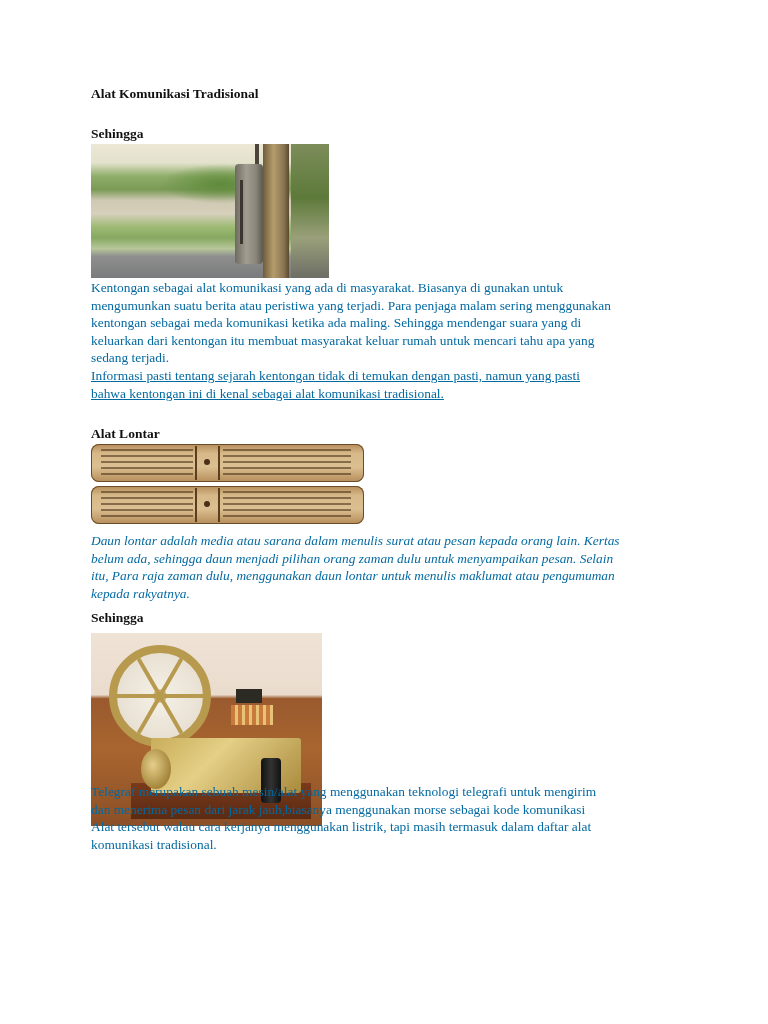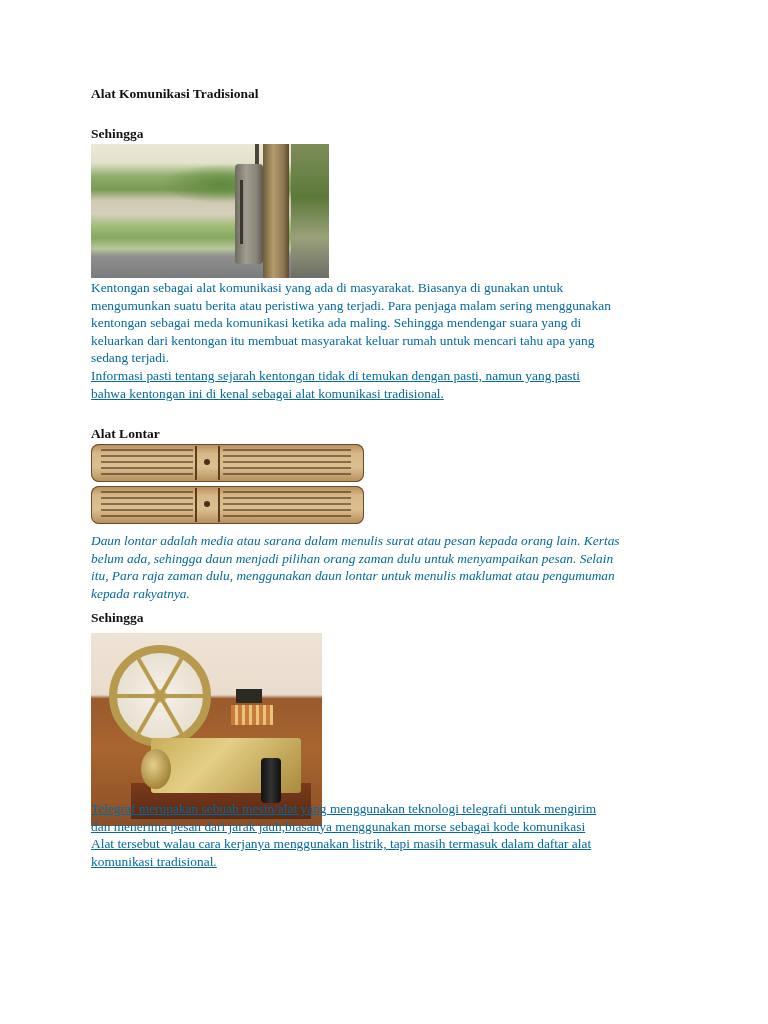--- a/index.html
+++ b/index.html
@@ -95,18 +95,18 @@
       <div class="spoke" style="transform:rotate(60deg);"></div>
       <div class="spoke" style="transform:rotate(120deg);"></div>
     </div>
     <div class="box"></div>
     <div class="keys"></div>
     <div class="base"></div>
     <div class="brass"></div>
     <div class="roll"></div>
     <div class="coil"></div>
   </div>
-  <div class="para" style="top:800px;text-decoration:underline;">Telegraf merupakan sebuah mesin/alat yang menggunakan teknologi telegrafi untuk mengirim
+  <div class="para" style="top:783px;">Telegraf merupakan sebuah mesin/alat yang menggunakan teknologi telegrafi untuk mengirim
 dan menerima pesan dari jarak jauh,biasanya menggunakan morse sebagai kode komunikasi
 Alat tersebut walau cara kerjanya menggunakan listrik, tapi masih termasuk dalam daftar alat
 komunikasi tradisional.</div>
 
 </div>
 
 </body></html>

